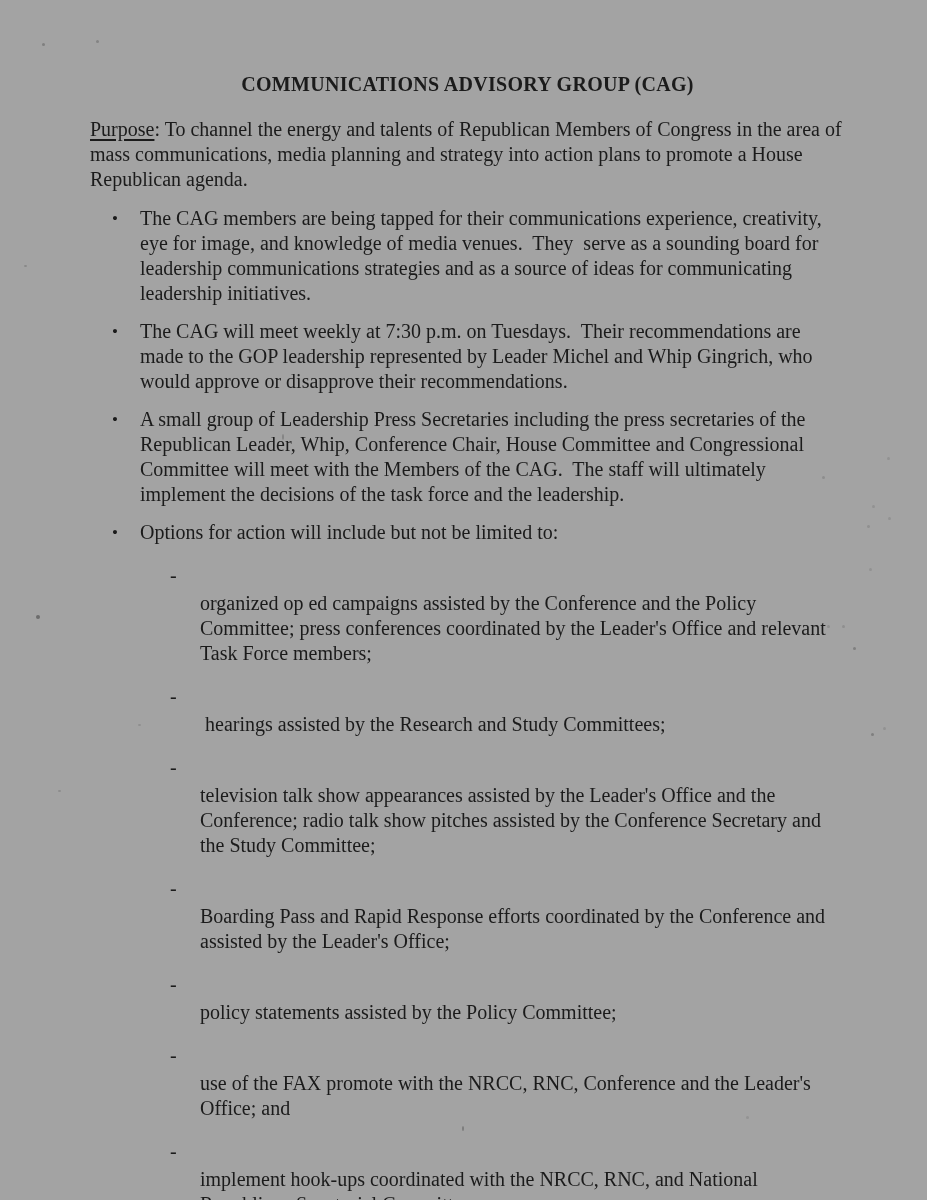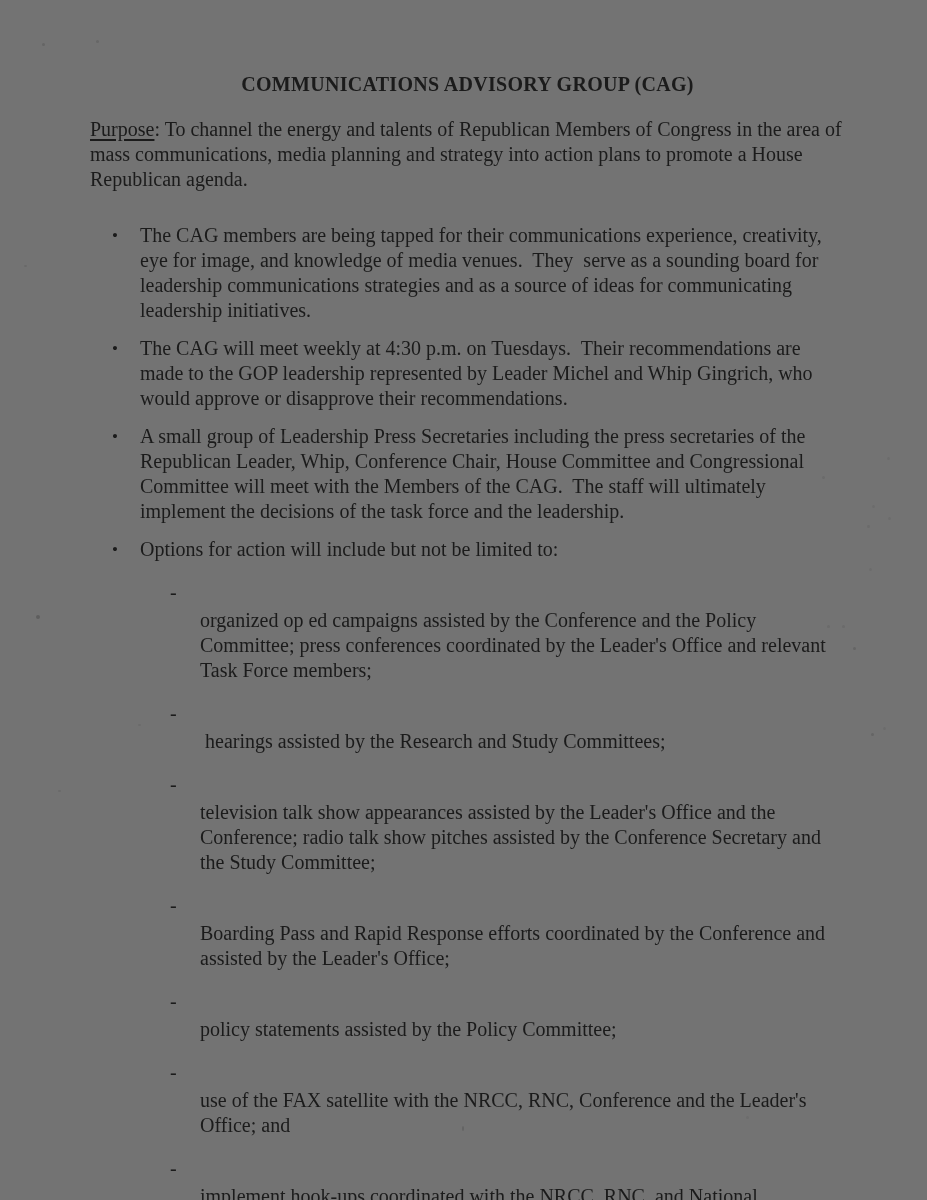--- a/index.html
+++ b/index.html
@@ -4,41 +4,41 @@
 <style>
   html, body {
     margin: 0;
     padding: 0;
     background: #ffffff;
   }
   .page {
     position: relative;
     width: 927px;
     height: 1200px;
-    background: #737373;
+    background: #a3a3a3;
     overflow: hidden;
     font-family: "Liberation Serif", "DejaVu Serif", serif;
     color: #1b1b1b;
     font-size: 20px;
     line-height: 25px;
   }
   .content {
     position: absolute;
     top: 0; left: 0; right: 0; bottom: 0;
     padding: 72px 82px 0 90px;
   }
   .doc-title {
     text-align: center;
     font-weight: bold;
     letter-spacing: 0.3px;
     margin: 0 0 20px 0;
     font-size: 20px;
   }
   .para {
-    margin: 0 0 31px 0;
+    margin: 0 0 14px 0;
     white-space: pre-wrap;
   }
   .section-heading {
     margin: 0 0 16px 0;
   }
   .underlined {
     text-decoration: underline;
     text-underline-offset: 3px;
   }
   .bullet {
@@ -88,21 +88,21 @@
     <p class="para"><span class="underlined">Purpose</span><span>: To channel the energy and talents of Republican Members of Congress in the area of mass communications, media planning and strategy into action plans to promote a House Republican agenda.</span></p>
 
 
     <div class="bullet">
       <span class="b-marker">•</span>
       <span class="b-text">The CAG members are being tapped for their communications experience, creativity, eye for image, and knowledge of media venues.  They  serve as a sounding board for leadership communications strategies and as a source of ideas for communicating leadership initiatives.</span>
     </div>
 
     <div class="bullet">
       <span class="b-marker">•</span>
-      <span class="b-text">The CAG will meet weekly at 4:30 p.m. on Tuesdays.  Their recommendations are made to the GOP leadership represented by Leader Michel and Whip Gingrich, who would approve or disapprove their recommendations.</span>
+      <span class="b-text">The CAG will meet weekly at 7:30 p.m. on Tuesdays.  Their recommendations are made to the GOP leadership represented by Leader Michel and Whip Gingrich, who would approve or disapprove their recommendations.</span>
     </div>
 
     <div class="bullet">
       <span class="b-marker">•</span>
       <span class="b-text">A small group of Leadership Press Secretaries including the press secretaries of the Republican Leader, Whip, Conference Chair, House Committee and Congressional Committee will meet with the Members of the CAG.  The staff will ultimately  implement the decisions of the task force and the leadership.</span>
     </div>
 
     <div class="bullet">
       <span class="b-marker">•</span>
       <span class="b-text">Options for action will include but not be limited to:</span>
@@ -130,21 +130,21 @@
         <span class="s-text">Boarding Pass and Rapid Response efforts coordinated by the Conference and assisted by the Leader's Office;</span>
       </div>
 
       <div class="sub-item">
         <span class="s-marker">-</span>
         <span class="s-text">policy statements assisted by the Policy Committee;</span>
       </div>
 
       <div class="sub-item">
         <span class="s-marker">-</span>
-        <span class="s-text">use of the FAX satellite with the NRCC, RNC, Conference and the Leader's Office; and</span>
+        <span class="s-text">use of the FAX promote with the NRCC, RNC, Conference and the Leader's Office; and</span>
       </div>
 
       <div class="sub-item">
         <span class="s-marker">-</span>
         <span class="s-text">implement hook-ups coordinated with the NRCC, RNC, and National Republican Senatorial Committee.</span>
       </div>
 
     </div>
   </div>
 

